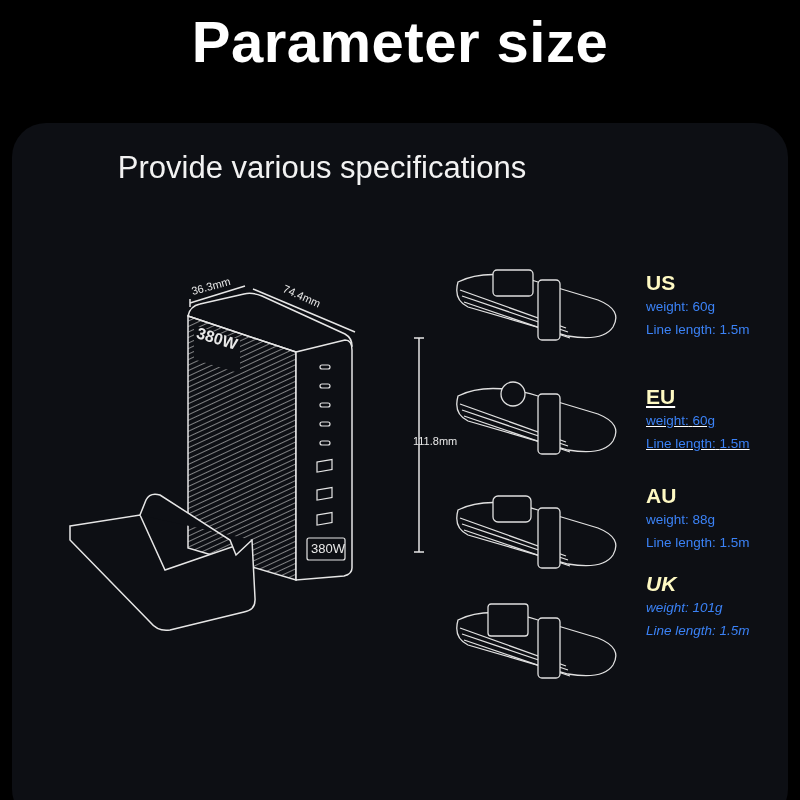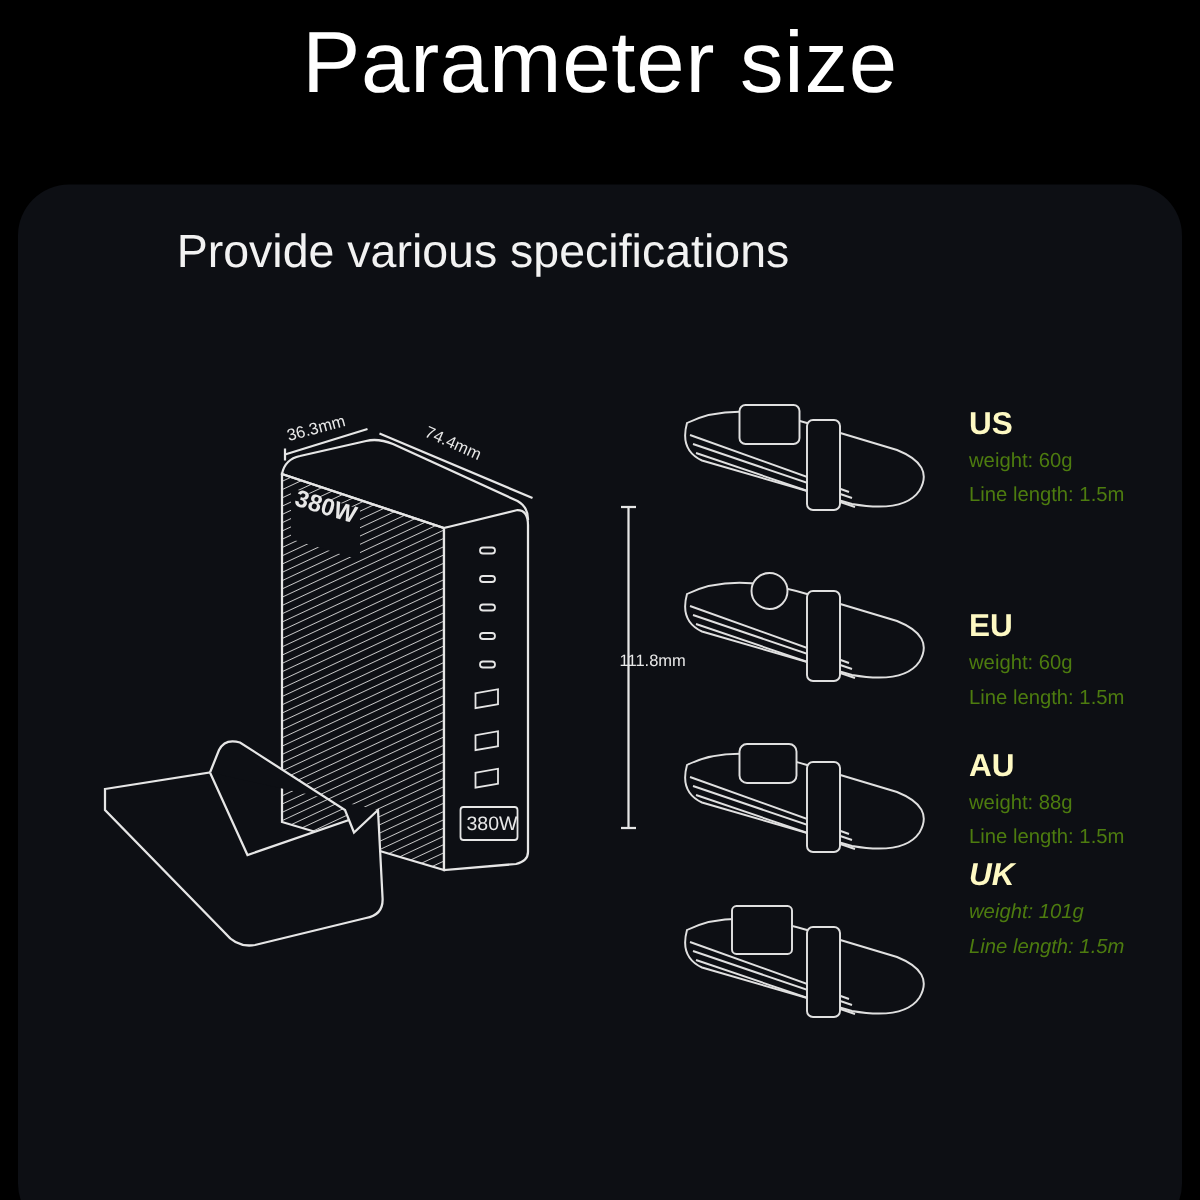--- a/index.html
+++ b/index.html
@@ -5,39 +5,39 @@
   html, body { margin: 0; padding: 0; }
   body {
     width: 800px; height: 800px; overflow: hidden;
     background: #000;
     font-family: "Liberation Sans", "DejaVu Sans", sans-serif;
     color: #fff;
     position: relative;
   }
   .main-title {
     position: absolute; left: 0; top: 8px; width: 800px;
-    text-align: center; font-size: 58px; font-weight: 400;
+    text-align: center; font-size: 58px; font-weight: 700;
     letter-spacing: 0.5px; color: #fff;
   }
   .panel {
     position: absolute; left: 12px; top: 123px; width: 776px; height: 700px;
     background: #0d0f14; border-radius: 34px;
   }
   .subtitle {
     position: absolute; left: 0; top: 150px; width: 644px;
     text-align: center; font-size: 31px; color: #f2f2f2;
   }
   .dim {
     position: absolute; font-size: 11px; color: #e8e8e8;
   }
   .spec {
     position: absolute; left: 646px;
   }
   .spec .region { font-size: 21px; font-weight: 700; color: #fef9c3; line-height: 24px; }
-  .spec .line { font-size: 13.5px; color: #4d7c0f; line-height: 23px; white-space: nowrap; }
+  .spec .line { font-size: 13.5px; color: #3b82f6; line-height: 23px; white-space: nowrap; }
   svg { position: absolute; overflow: visible; }
 </style>
 </head>
 <body>
 
 <div class="main-title">Parameter size</div>
 
 <div class="panel"></div>
 
 <div class="subtitle">Provide various specifications</div>
@@ -129,26 +129,26 @@
     <rect x="90" y="18" width="22" height="60" rx="4" fill="#0d0f14"></rect>
     <rect x="40" y="4" width="40" height="32" rx="3" fill="#0d0f14"></rect>
   </g>
 </svg>
 
 <div class="spec" style="top:271px;">
   <div class="region">US</div>
   <div class="line"><span>weight:</span>&nbsp;<span>60g</span></div>
   <div class="line"><span>Line length:</span>&nbsp;<span>1.5m</span></div>
 </div>
-<div class="spec" style="top:406px;">
+<div class="spec" style="top:385px;text-decoration:underline;">
   <div class="region">EU</div>
   <div class="line"><span>weight:</span>&nbsp;<span>60g</span></div>
   <div class="line"><span>Line length:</span>&nbsp;<span>1.5m</span></div>
 </div>
-<div class="spec" style="top:499px;">
+<div class="spec" style="top:484px;">
   <div class="region">AU</div>
   <div class="line"><span>weight:</span>&nbsp;<span>88g</span></div>
   <div class="line"><span>Line length:</span>&nbsp;<span>1.5m</span></div>
 </div>
 <div class="spec" style="top:572px;font-style:italic;">
   <div class="region">UK</div>
   <div class="line"><span>weight:</span>&nbsp;<span>101g</span></div>
   <div class="line"><span>Line length:</span>&nbsp;<span>1.5m</span></div>
 </div>
 

